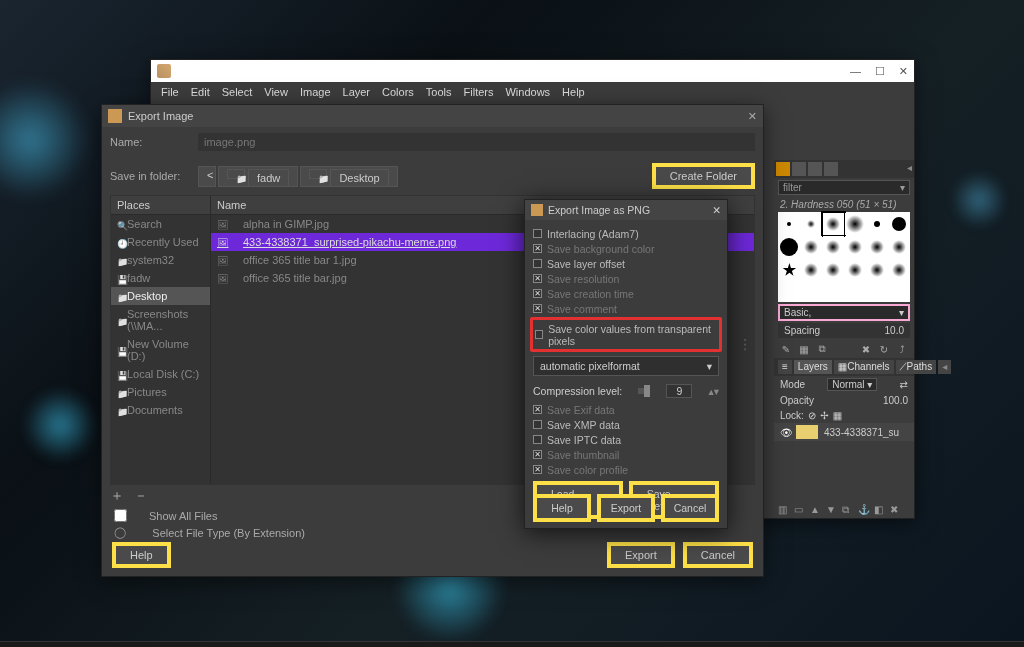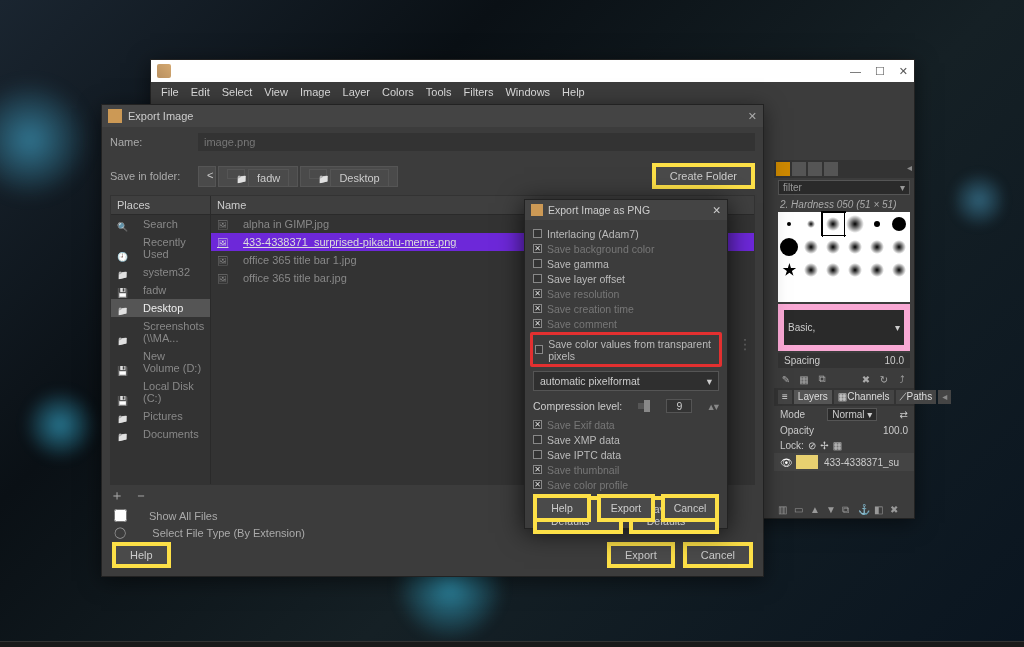--- a/index.html
+++ b/index.html
@@ -26,21 +26,21 @@
 .rpanel-tabs { display:flex; gap:2px; padding:2px; background:#333; }
 .rpanel-tabs .tab { width:14px; height:14px; background:#555; }
 .rpanel-tabs .tab:first-child { background:#cc8800; }
 .filter-sel { margin:2px 4px; background:#2a2a2a; border:1px solid #555; color:#999; font-size:10px; padding:1px 4px; display:flex; justify-content:space-between; }
 .brush-lbl { padding:2px 6px; font-style:italic; color:#aaa; font-size:10px; }
 .brush-grid { background:#fff; margin:0 4px; height:90px; display:grid; grid-template-columns:repeat(6,1fr); grid-auto-rows:22px; gap:1px; padding:1px; }
 .brush-grid > div { background:#fff; display:flex; align-items:center; justify-content:center; }
 .bdot { width:14px; height:14px; background:#000; border-radius:50%; }
 .bstar { width:14px; height:14px; background:#000; clip-path: polygon(50% 0,61% 35%,98% 35%,68% 57%,79% 91%,50% 70%,21% 91%,32% 57%,2% 35%,39% 35%); }
 .bblur { width:14px; height:14px; background: radial-gradient(circle,#000,transparent 70%); }
-.basic-sel { margin:2px 4px; background:#2a2a2a; border:6px solid #f9a8d4; color:#ccc; font-size:10px; padding:12px 4px; display:flex; justify-content:space-between; }
+.basic-sel { margin:2px 4px; background:#2a2a2a; border:2px solid #f9a8d4; color:#ccc; font-size:10px; padding:1px 4px; display:flex; justify-content:space-between; }
 .spacing { display:flex; justify-content:space-between; padding:2px 6px; background:#333; margin:2px 4px; font-size:10px; }
 .iconrow { display:flex; gap:6px; padding:3px 6px; color:#aaa; }
 .iconrow span { width:12px; height:12px; display:inline-flex; align-items:center; justify-content:center; }
 .lch-tabs { background:#333; padding:2px 4px; display:flex; gap:2px; font-size:10px; }
 .lch-tabs > span { padding:1px 4px; background:#444; color:#ddd; }
 .lch-tabs > span.active { background:#555; }
 .mode-row, .op-row { display:flex; align-items:center; justify-content:space-between; padding:2px 6px; font-size:10px; }
 .mode-sel { background:#2a2a2a; border:1px solid #555; padding:0 4px; color:#ccc; }
 .lock-row { padding:2px 6px; display:flex; gap:4px; font-size:10px; align-items:center; }
 .layer-item { display:flex; align-items:center; gap:6px; padding:2px 6px; background:#444; }
@@ -58,21 +58,21 @@
 .exp-row label { color:#aaa; min-width:80px; }
 .exp-input { flex:1; background:#333; padding:3px 6px; color:#777; }
 .crumbs { display:flex; gap:2px; }
 .crumbs span { background:#4a4a4a; border:1px solid #555; padding:2px 8px; color:#ccc; }
 .crumbs .chev { background:#4a4a4a; width:16px; text-align:center; }
 .create-btn, .btn { background:#4a4a4a; border:4px solid #fde047; padding:3px 14px; color:#ccc; cursor:pointer; }
 .file-area { display:flex; height:290px; margin:0px 8px; border:1px solid #333; }
 .places { width:100px; background:#333; border-right:1px solid #2a2a2a; }
 .places-hdr, .files-hdr { background:#3f3f3f; padding:3px 6px; color:#ccc; border-bottom:1px solid #2a2a2a; }
 .places ul { list-style:none; }
-.places li { padding:3px 6px; color:#888; display:flex; align-items:flex-end; gap:16px; cursor:pointer; }
+.places li { padding:3px 6px; color:#888; display:flex; align-items:center; gap:0; cursor:pointer; }
 .places li.active { background:#555; color:#eee; }
 .files { flex:1; background:#333; position:relative; }
 .files ul { list-style:none; }
 .files li { padding:3px 6px; color:#888; display:flex; gap:16px; cursor:pointer; }
 .files li.sel { background:#6d28d9; color:#ddd;text-decoration:underline; }
 .files-drag { position:absolute; right:2px; top:140px; color:#666; font-size:14px; }
 .pm { padding:2px 8px; color:#aaa; font-size:14px; }
 .pm span { cursor:pointer; margin-right:6px; }
 .cb-row { padding:2px 12px; display:flex; align-items:center; gap:22px; color:#aaa; }
 .cb-row input { accent-color:#666; }
@@ -383,24 +383,20 @@
         <div class="opt">
           <span class="chk"></span>
           <span>Interlacing (Adam7)</span>
         </div>
         <div class="opt dim">
           <span class="chk">✕</span>
           <span>Save background color</span>
         </div>
         <div class="opt">
           <span class="chk"></span>
-          <span>Save gamma</span>
-        </div>
-        <div class="opt">
-          <span class="chk"></span>
           <span>Save layer offset</span>
         </div>
         <div class="opt dim">
           <span class="chk">✕</span>
           <span>Save resolution</span>
         </div>
         <div class="opt dim">
           <span class="chk">✕</span>
           <span>Save creation time</span>
         </div>

